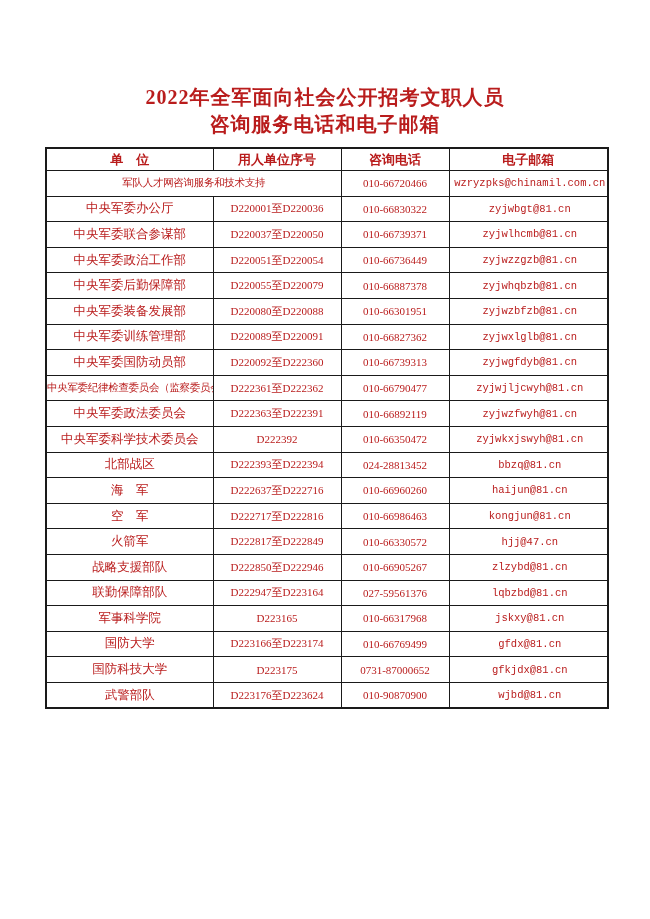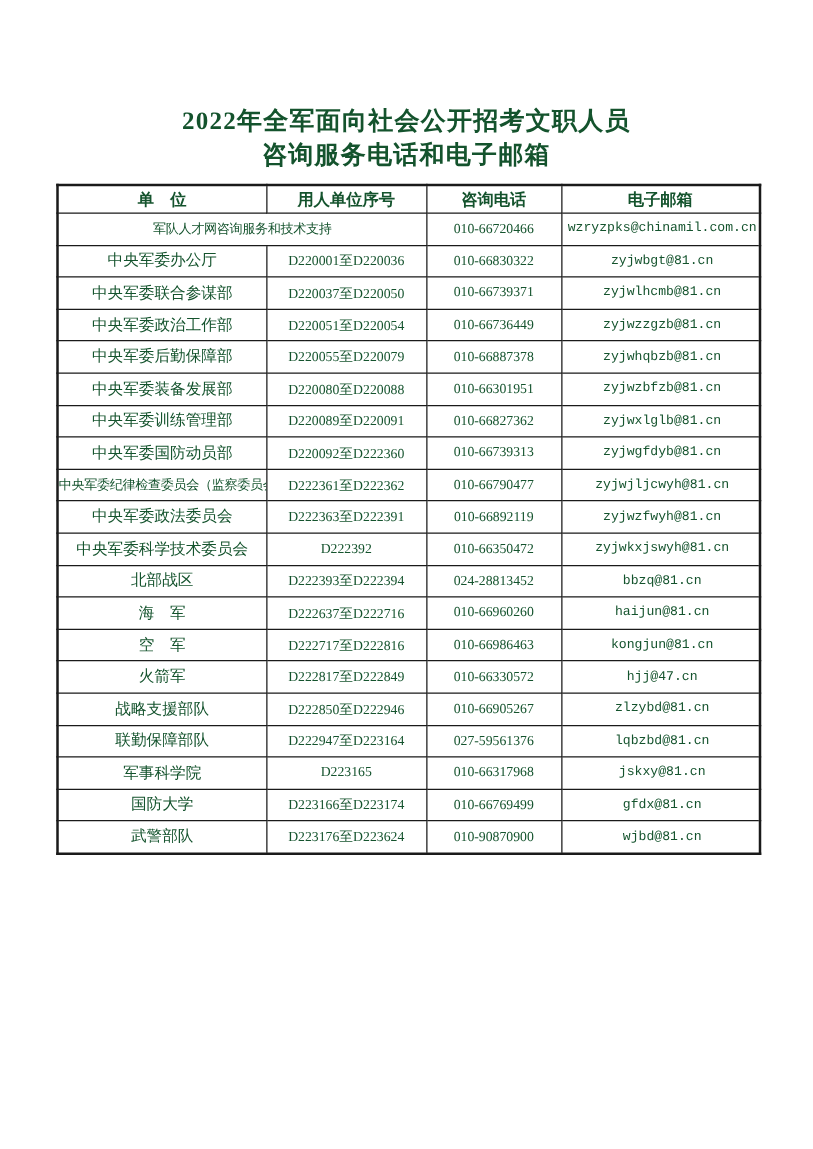--- a/index.html
+++ b/index.html
@@ -5,21 +5,21 @@
   html, body {
     margin: 0;
     padding: 0;
     background: #ffffff;
   }
   .page {
     position: relative;
     width: 650px;
     height: 919px;
     background: #ffffff;
-    color: #14532d;
+    color: #b91c1c;
     font-family: "Liberation Serif", serif;
     overflow: hidden;
   }
   .title-block {
     position: absolute;
     top: 84px;
     left: 0;
     width: 100%;
     text-align: center;
     font-weight: bold;
@@ -207,20 +207,26 @@
           <td class="phone">010-66317968</td>
           <td class="email">jskxy@81.cn</td>
         </tr>
         <tr>
           <td class="unit">国防大学</td>
           <td class="serial">D223166至D223174</td>
           <td class="phone">010-66769499</td>
           <td class="email">gfdx@81.cn</td>
         </tr>
         <tr>
+          <td class="unit">国防科技大学</td>
+          <td class="serial">D223175</td>
+          <td class="phone">0731-87000652</td>
+          <td class="email">gfkjdx@81.cn</td>
+        </tr>
+        <tr>
           <td class="unit">武警部队</td>
           <td class="serial">D223176至D223624</td>
           <td class="phone">010-90870900</td>
           <td class="email">wjbd@81.cn</td>
         </tr>
       </tbody>
   </table>
 
 </div>
 

